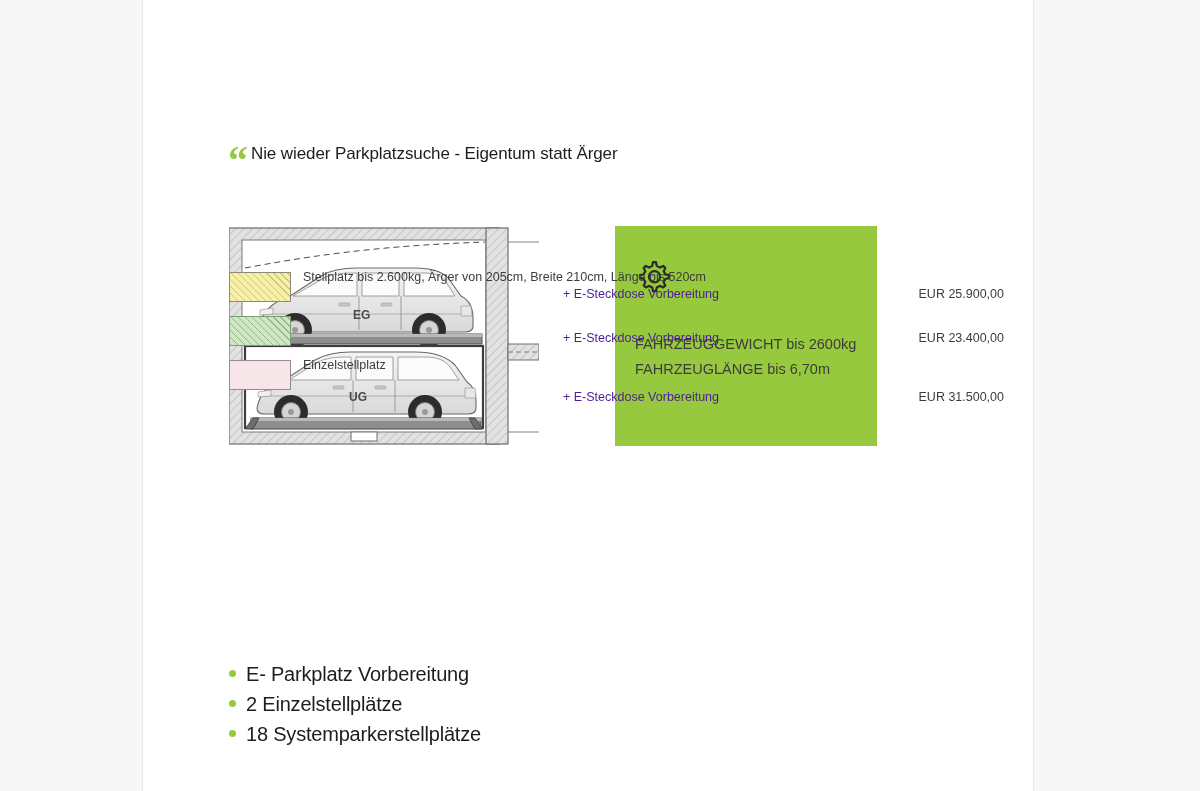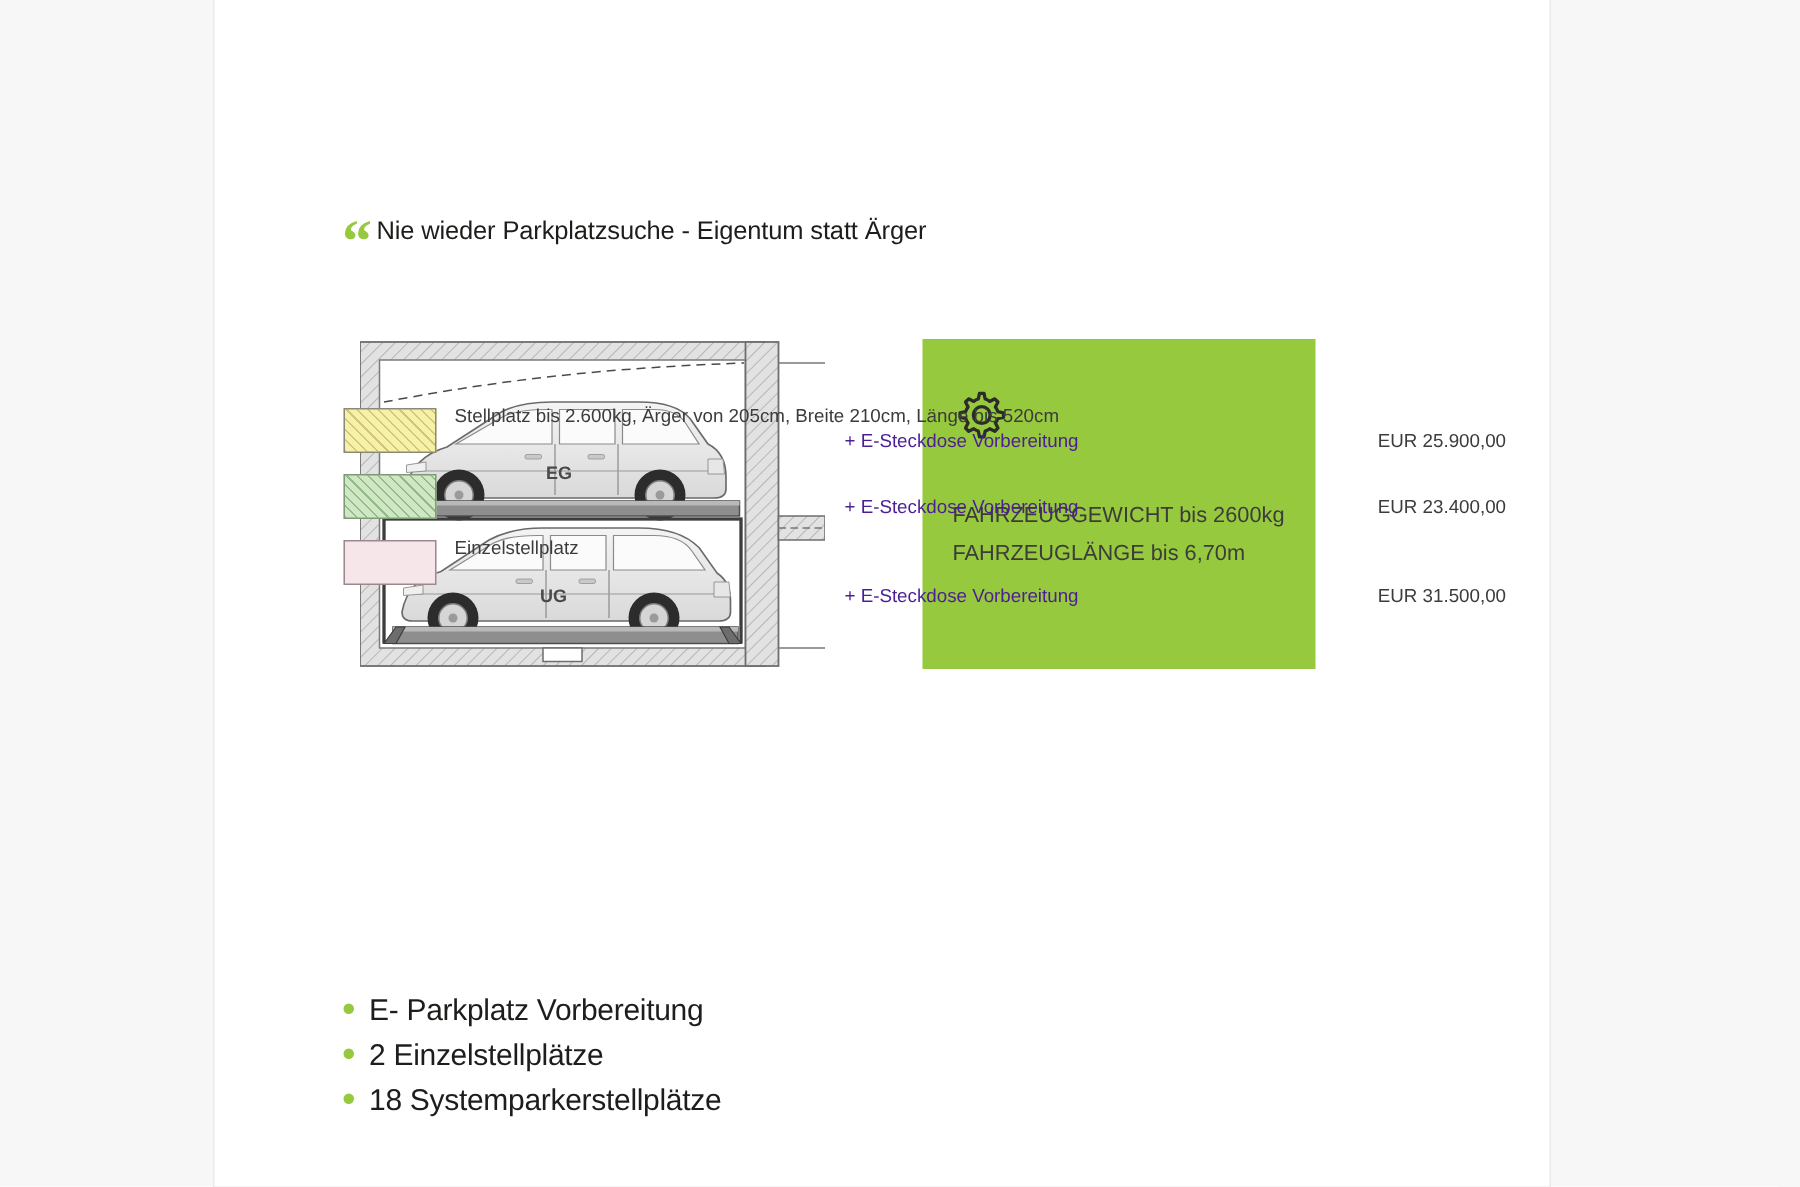--- a/index.html
+++ b/index.html
@@ -91,21 +91,20 @@
     white-space: nowrap;
   }
 
   
   #drawing {
     position: absolute;
     left: 86px;
     top: 226px;
     width: 310px;
     height: 222px;
-    margin-left: 11px;
   }
   #drawing svg { display: block; }
 
   
   #spec-panel {
     position: absolute;
     left: 472px;
     top: 226px;
     width: 262px;
     height: 220px;

